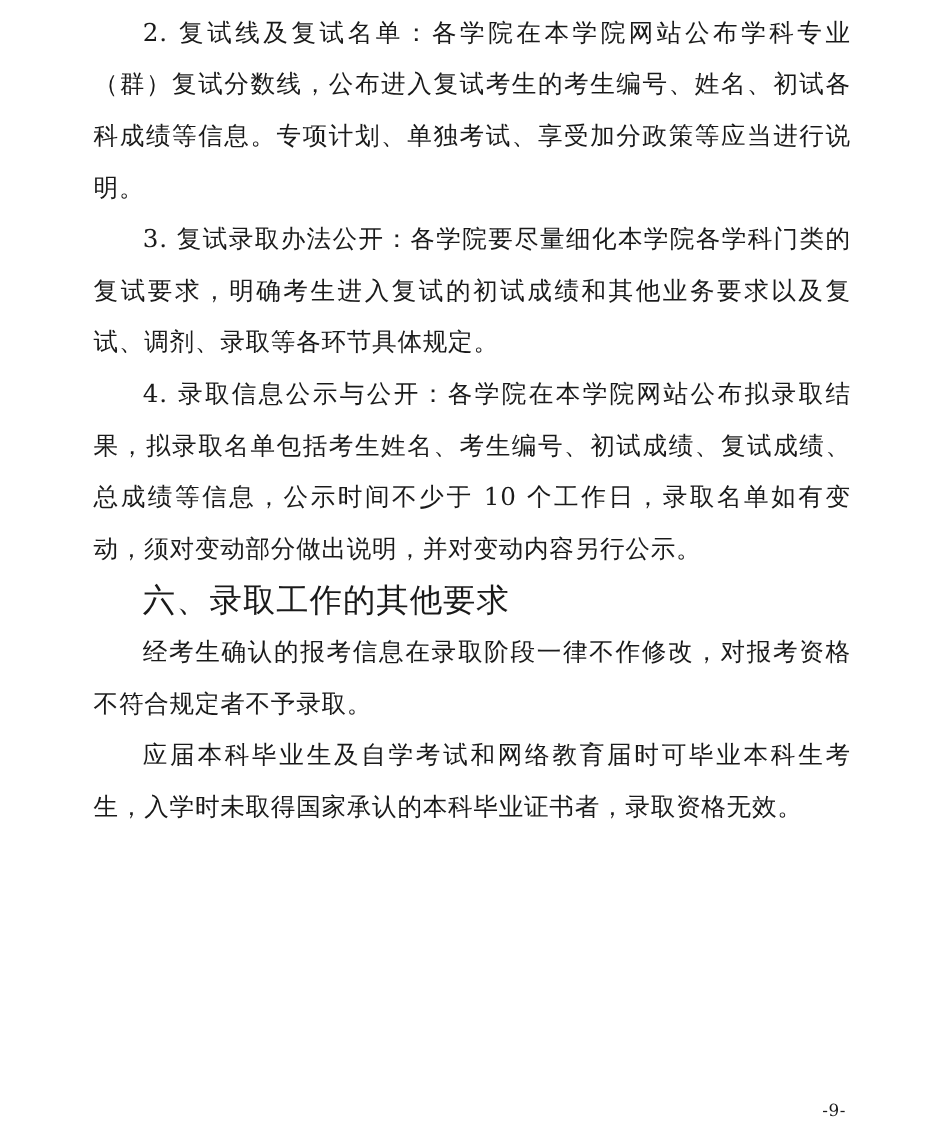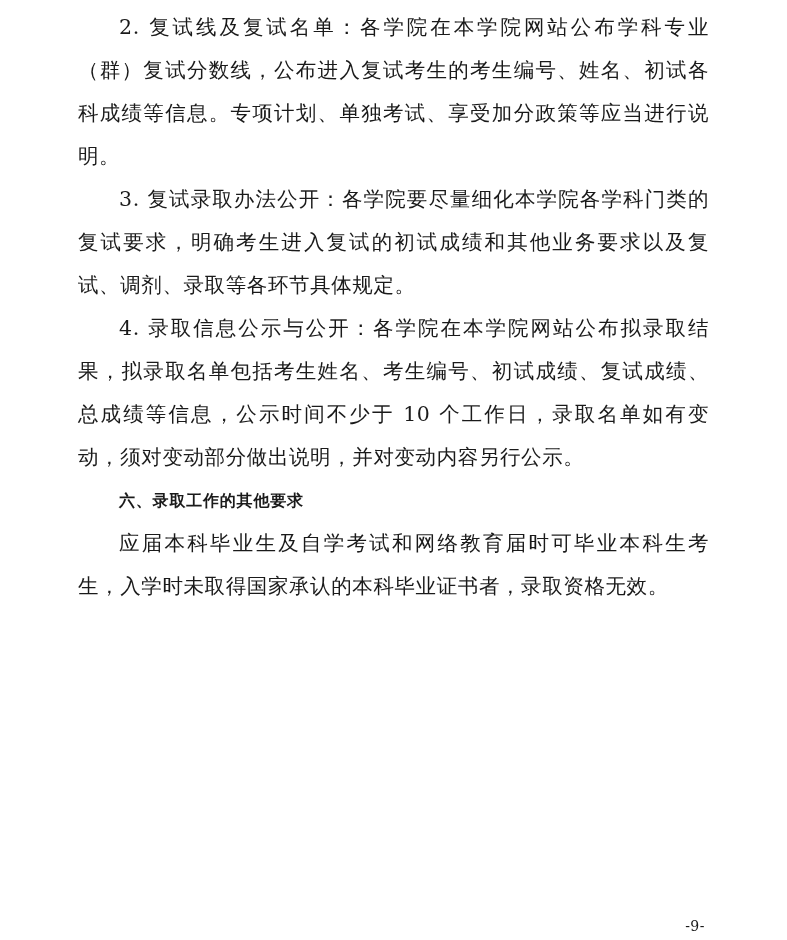--- a/index.html
+++ b/index.html
@@ -27,23 +27,23 @@
     text-align: justify;
     text-justify: inter-ideograph;
     letter-spacing: 0.6px;
   }
   .para {
     margin: 0;
     text-indent: 41px;
   }
   .heading {
     margin: 0;
-    font-weight: bold;
+    font-weight: normal;
     text-indent: 41px;
-    font-size: 16px;
+    font-size: 27px;
     line-height: 43px;
     letter-spacing: 0.8px;
   }
   .page-number {
     position: absolute;
     right: 82px;
     bottom: 6px;
     font-size: 14px;
     letter-spacing: 0.5px;
     color: #1a1a1a;
@@ -52,17 +52,18 @@
 </style>
 </head>
 <body>
 
 <div class="page">
   <div class="body-text">
     <p class="para">2. 复试线及复试名单：各学院在本学院网站公布学科专业（群）复试分数线，公布进入复试考生的考生编号、姓名、初试各科成绩等信息。专项计划、单独考试、享受加分政策等应当进行说明。</p>
     <p class="para">3. 复试录取办法公开：各学院要尽量细化本学院各学科门类的复试要求，明确考生进入复试的初试成绩和其他业务要求以及复试、调剂、录取等各环节具体规定。</p>
     <p class="para">4. 录取信息公示与公开：各学院在本学院网站公布拟录取结果，拟录取名单包括考生姓名、考生编号、初试成绩、复试成绩、总成绩等信息，公示时间不少于 10 个工作日，录取名单如有变动，须对变动部分做出说明，并对变动内容另行公示。</p>
     <p class="heading">六、录取工作的其他要求</p>
+    <p class="para">经考生确认的报考信息在录取阶段一律不作修改，对报考资格不符合规定者不予录取。</p>
     <p class="para">应届本科毕业生及自学考试和网络教育届时可毕业本科生考生，入学时未取得国家承认的本科毕业证书者，录取资格无效。</p>
 
   </div>
   <div class="page-number">-9-</div>
 </div>
 
 </body></html>

